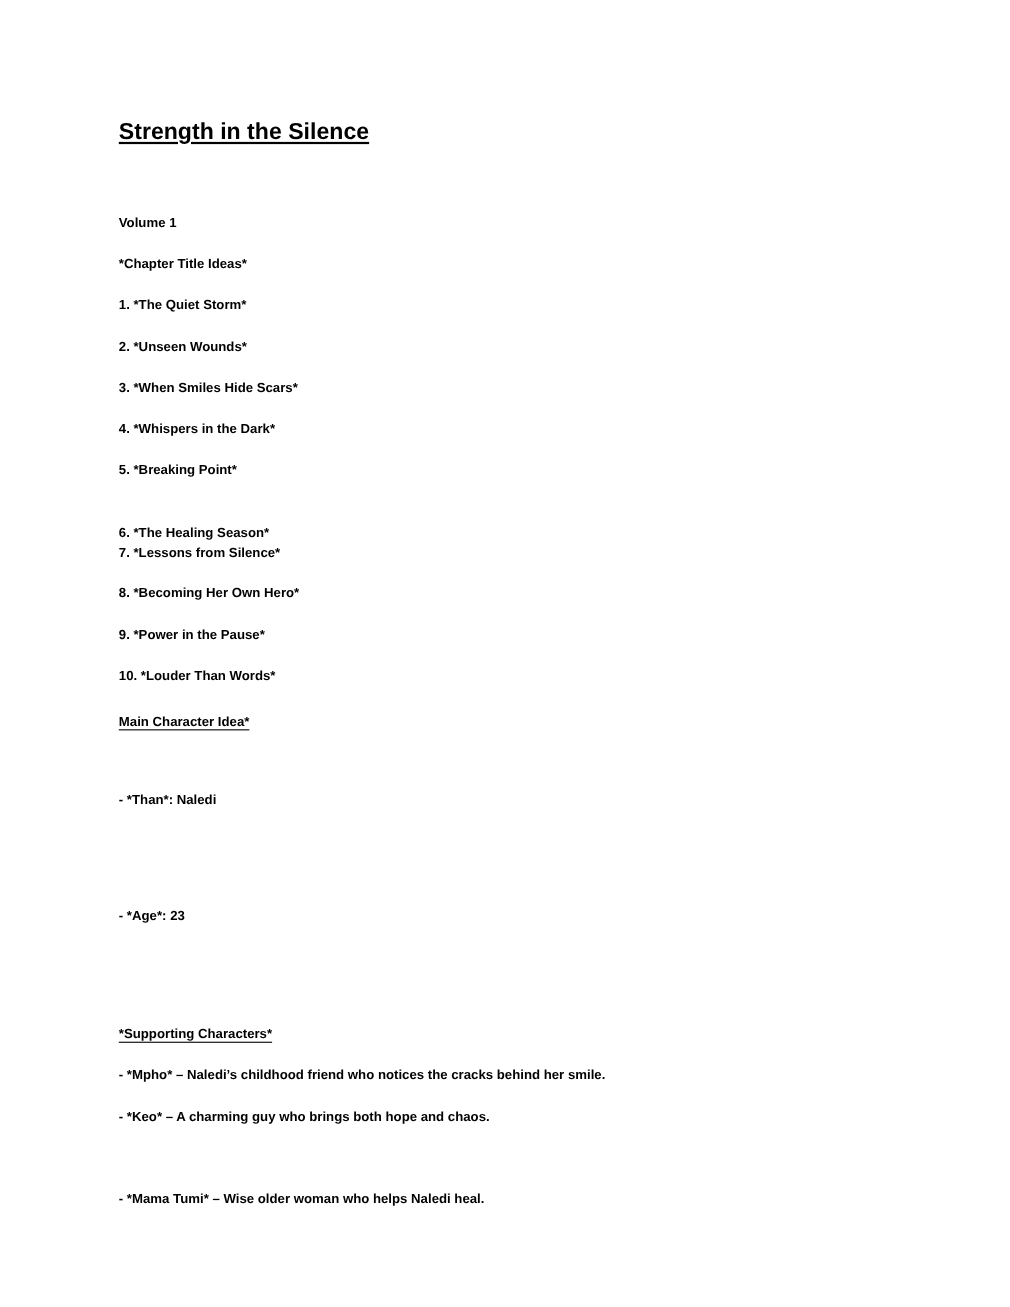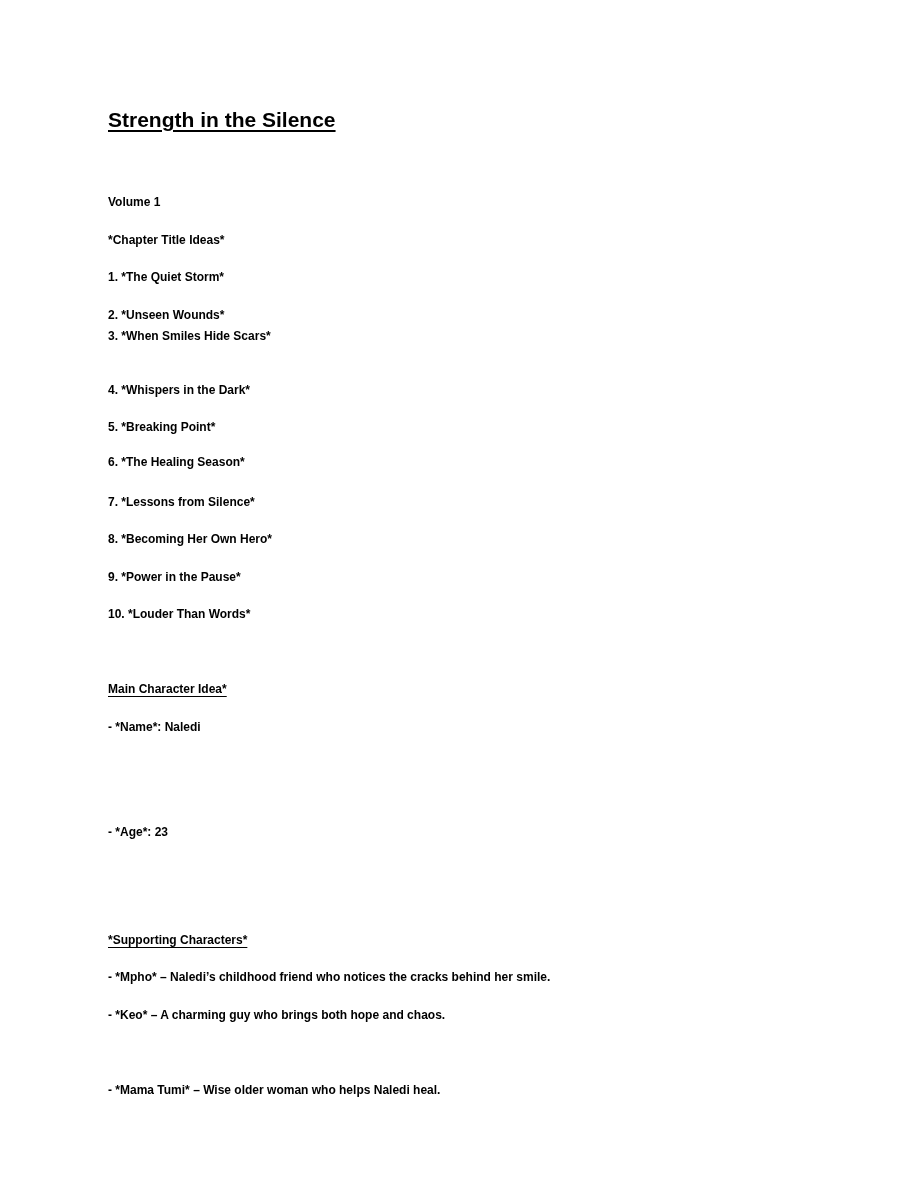--- a/index.html
+++ b/index.html
@@ -60,33 +60,33 @@
 
   <h1 class="line title" style="top:110px;">Strength in the Silence</h1>
 
   <p class="line" style="top:192px;">Volume 1</p>
 
   <p class="line" style="top:230px;">*Chapter Title Ideas*</p>
 
   <div>
     <p class="line" style="top:267px;">1. *The Quiet Storm*</p>
     <p class="line" style="top:305px;">2. *Unseen Wounds*</p>
-    <p class="line" style="top:326px;">3. *When Smiles Hide Scars*</p>
+    <p class="line" style="top:342px;">3. *When Smiles Hide Scars*</p>
     <p class="line" style="top:380px;">4. *Whispers in the Dark*</p>
     <p class="line" style="top:417px;">5. *Breaking Point*</p>
-    <p class="line" style="top:452px;">6. *The Healing Season*</p>
+    <p class="line" style="top:474px;">6. *The Healing Season*</p>
     <p class="line" style="top:492px;text-align:center;">7. *Lessons from Silence*</p>
     <p class="line" style="top:529px;">8. *Becoming Her Own Hero*</p>
     <p class="line" style="top:567px;">9. *Power in the Pause*</p>
     <p class="line" style="top:604px;">10. *Louder Than Words*</p>
   </div>
 
-  <p class="line heading-underlined heading-medium" style="top:679px;">Main Character Idea*</p>
+  <p class="line heading-underlined heading-medium" style="top:646px;">Main Character Idea*</p>
 
-  <p class="line" style="top:717px;">- *Name*: Naledi</p>
+  <p class="line" style="top:717px;">- *Than*: Naledi</p>
 
   <p class="line" style="top:796px;margin-top:26px;">- *Age*: 23</p>
 
 
 
   <p class="line heading-underlined" style="top:930px;">*Supporting Characters*</p>
 
   <div>
     <p class="line" style="top:967px;">- *Mpho* – Naledi’s childhood friend who notices the cracks behind her smile.</p>
     <p class="line" style="top:1005px;">- *Keo* – A charming guy who brings both hope and chaos.</p>

